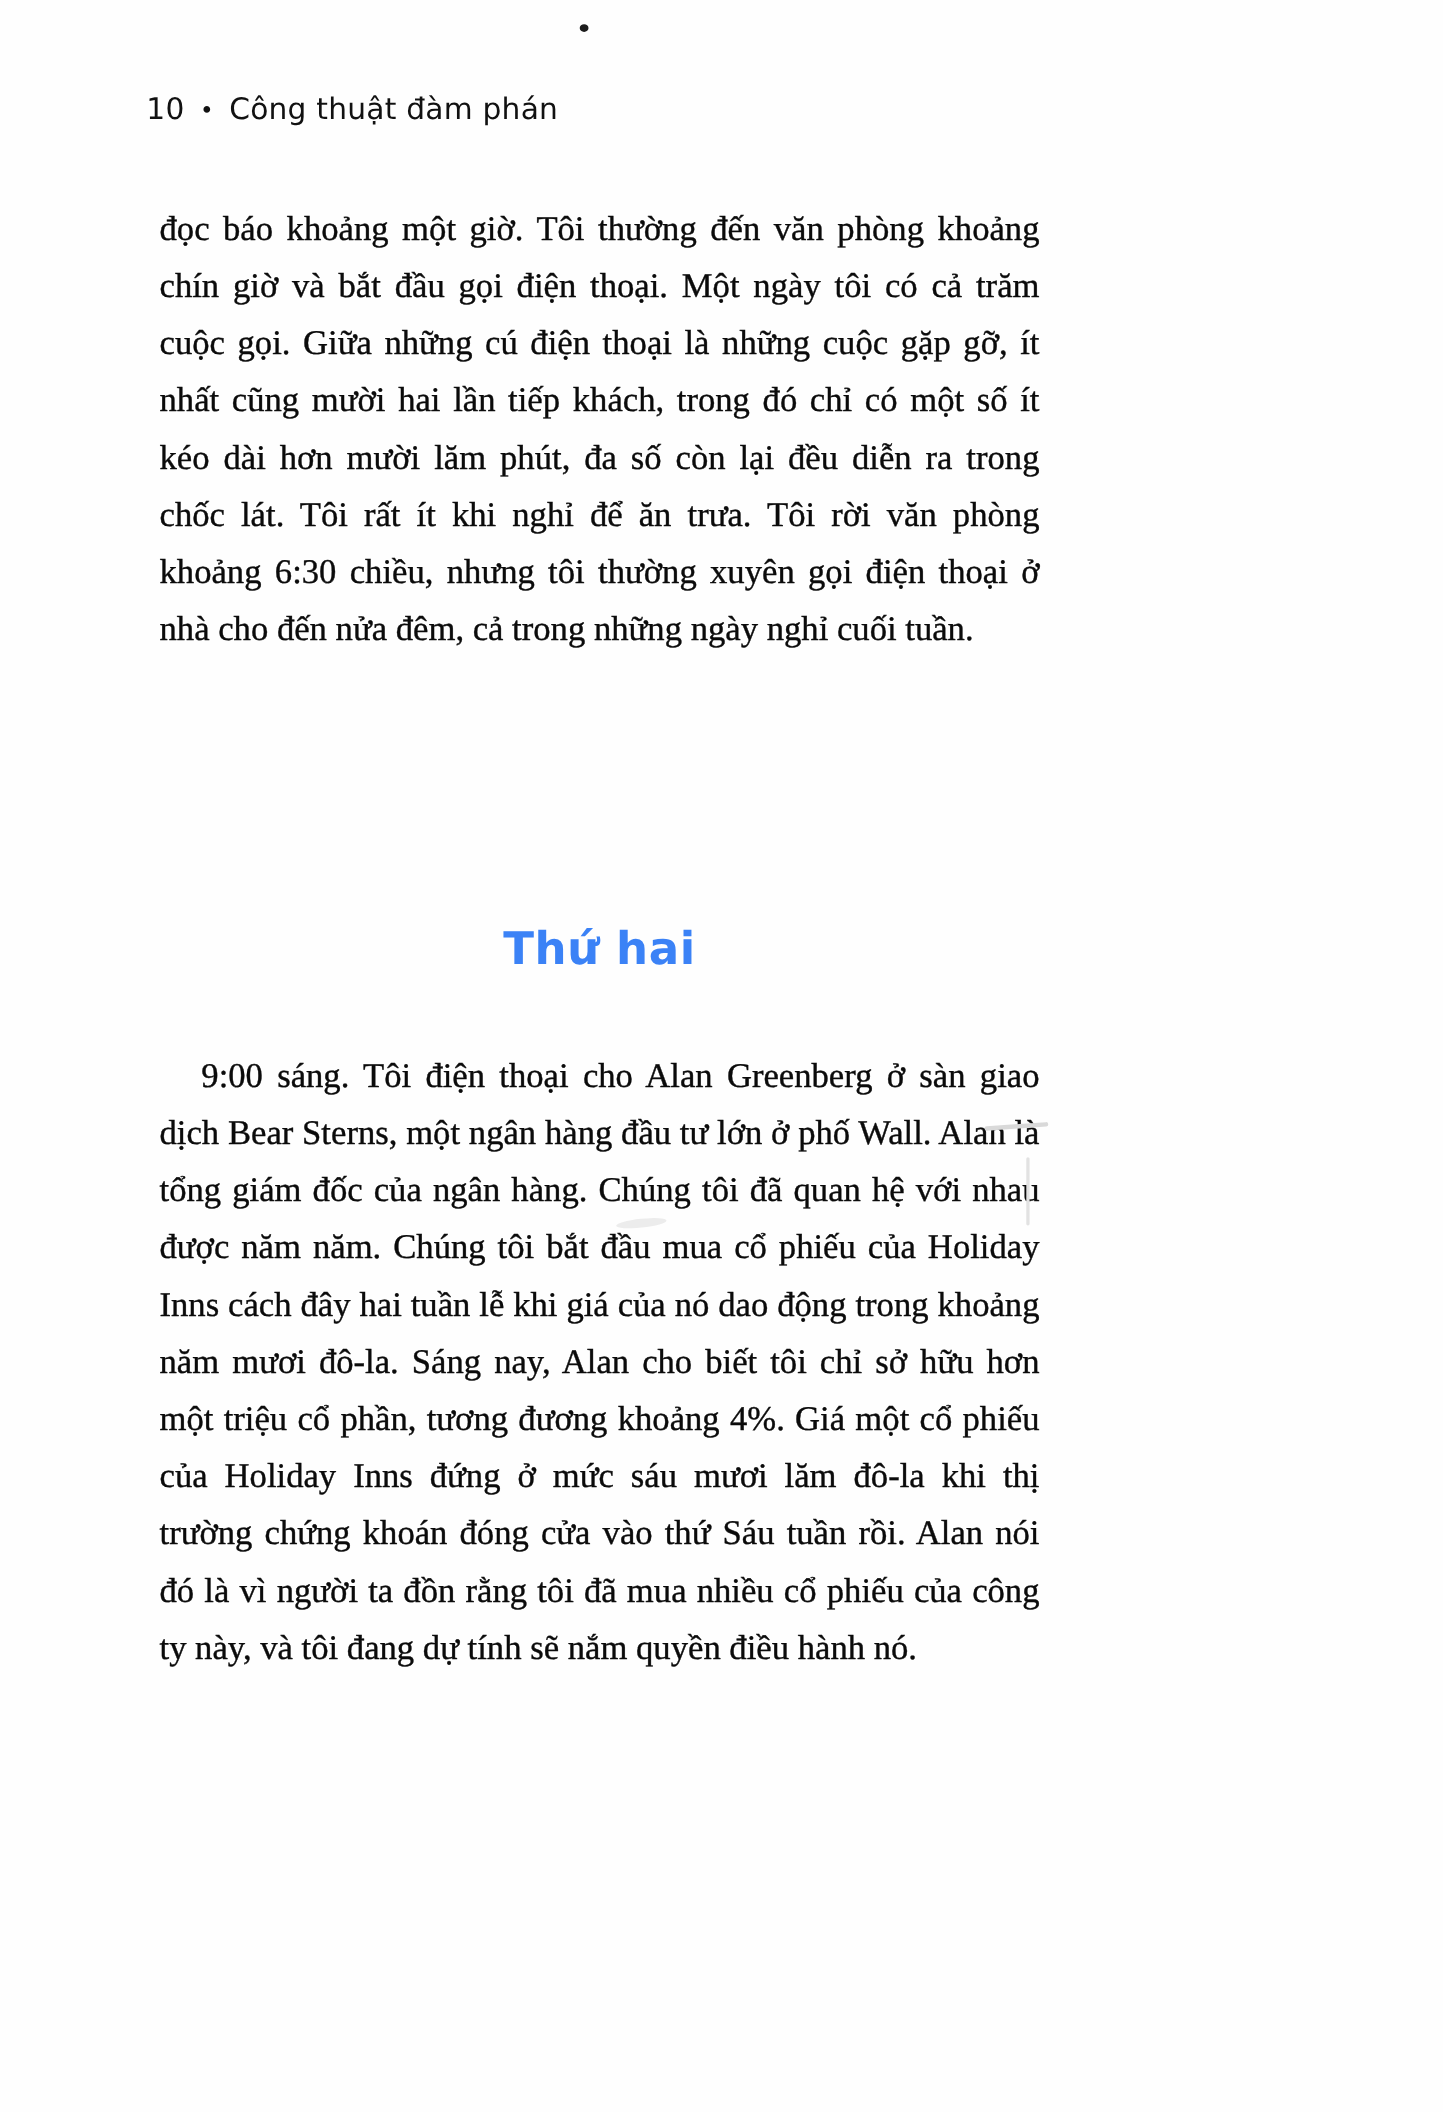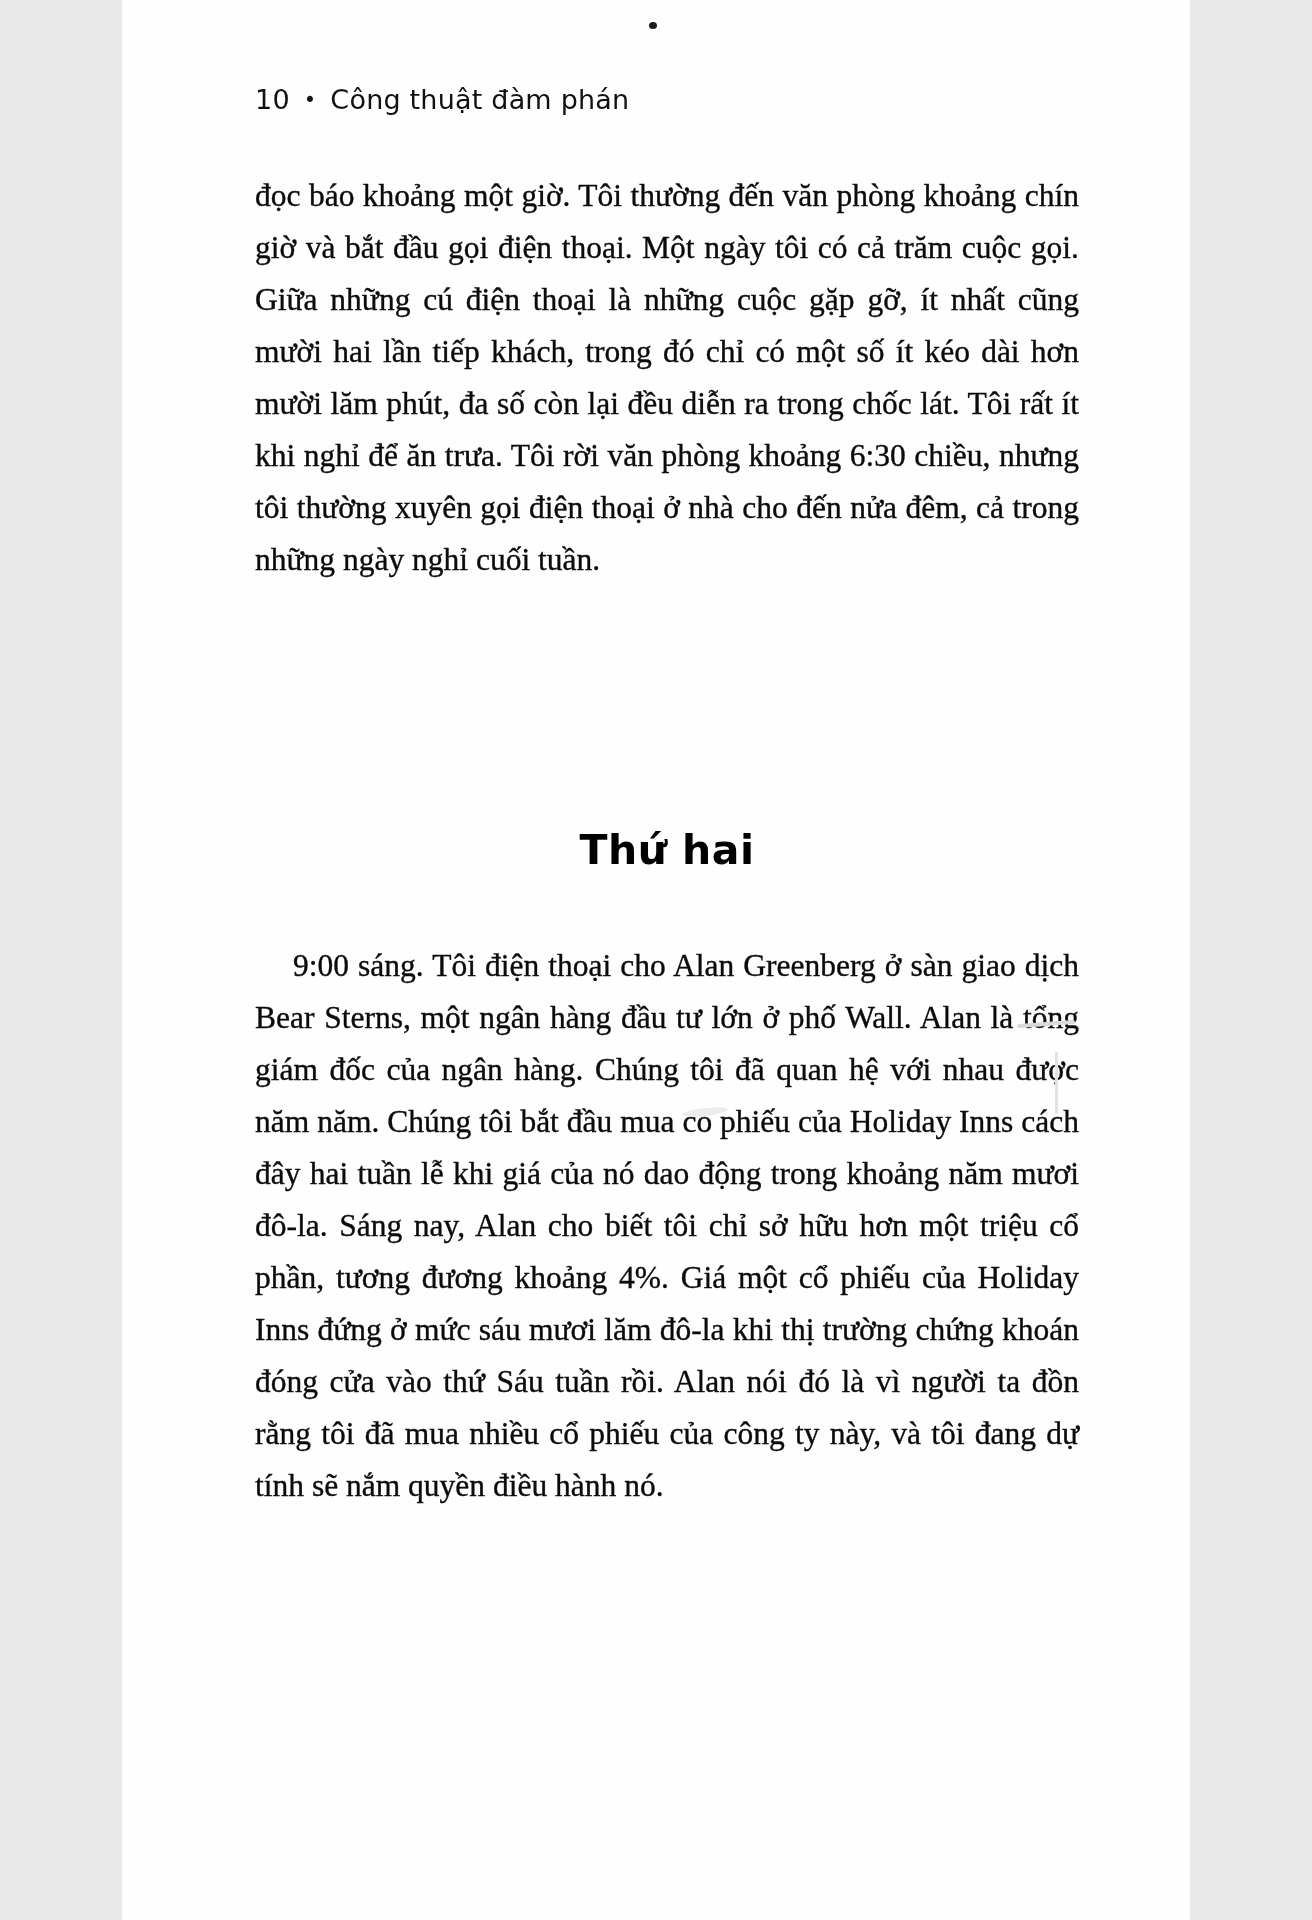--- a/index.html
+++ b/index.html
@@ -2,21 +2,21 @@
 <html lang="vi"><head>
 <meta charset="utf-8">
 <style>
   html, body {
     margin: 0;
     padding: 0;
     background: #e9e9e9;
   }
   .page {
     position: relative;
-    width: 1068px;
+    width: 1312px;
     height: 1920px;
     margin: 0 auto;
     background: #fefefe;
     overflow: hidden;
     color: #0c0c0c;
   }
   
   .top-dot {
     position: absolute;
     left: 527px;
@@ -50,34 +50,34 @@
     left: 133px;
     width: 824px;
     font-family: "Liberation Serif", "DejaVu Serif", serif;
     font-size: 31.5px;
     line-height: 52px;
     text-align: justify;
     color: #0b0b0b;
     -webkit-text-stroke: 0.35px #0b0b0b;
   }
   .content p {
-    margin: 0;
+    margin: 12px;
   }
   .content p.indent {
     text-indent: 38px;
   }
   .section-heading {
     margin: 240px 0 66px 0;
     text-align: center;
     font-family: "DejaVu Sans", "Liberation Sans", sans-serif;
     font-size: 41px;
     font-weight: bold;
     letter-spacing: 0.5px;
     line-height: 48px;
-    color: #000000;
+    color: #3b82f6;
     -webkit-text-stroke: 0;
   }
   .lead-bold {
     font-weight: normal;
   }
   
   .smudge-dash {
     position: absolute;
     left: 895px;
     top: 1022px;

